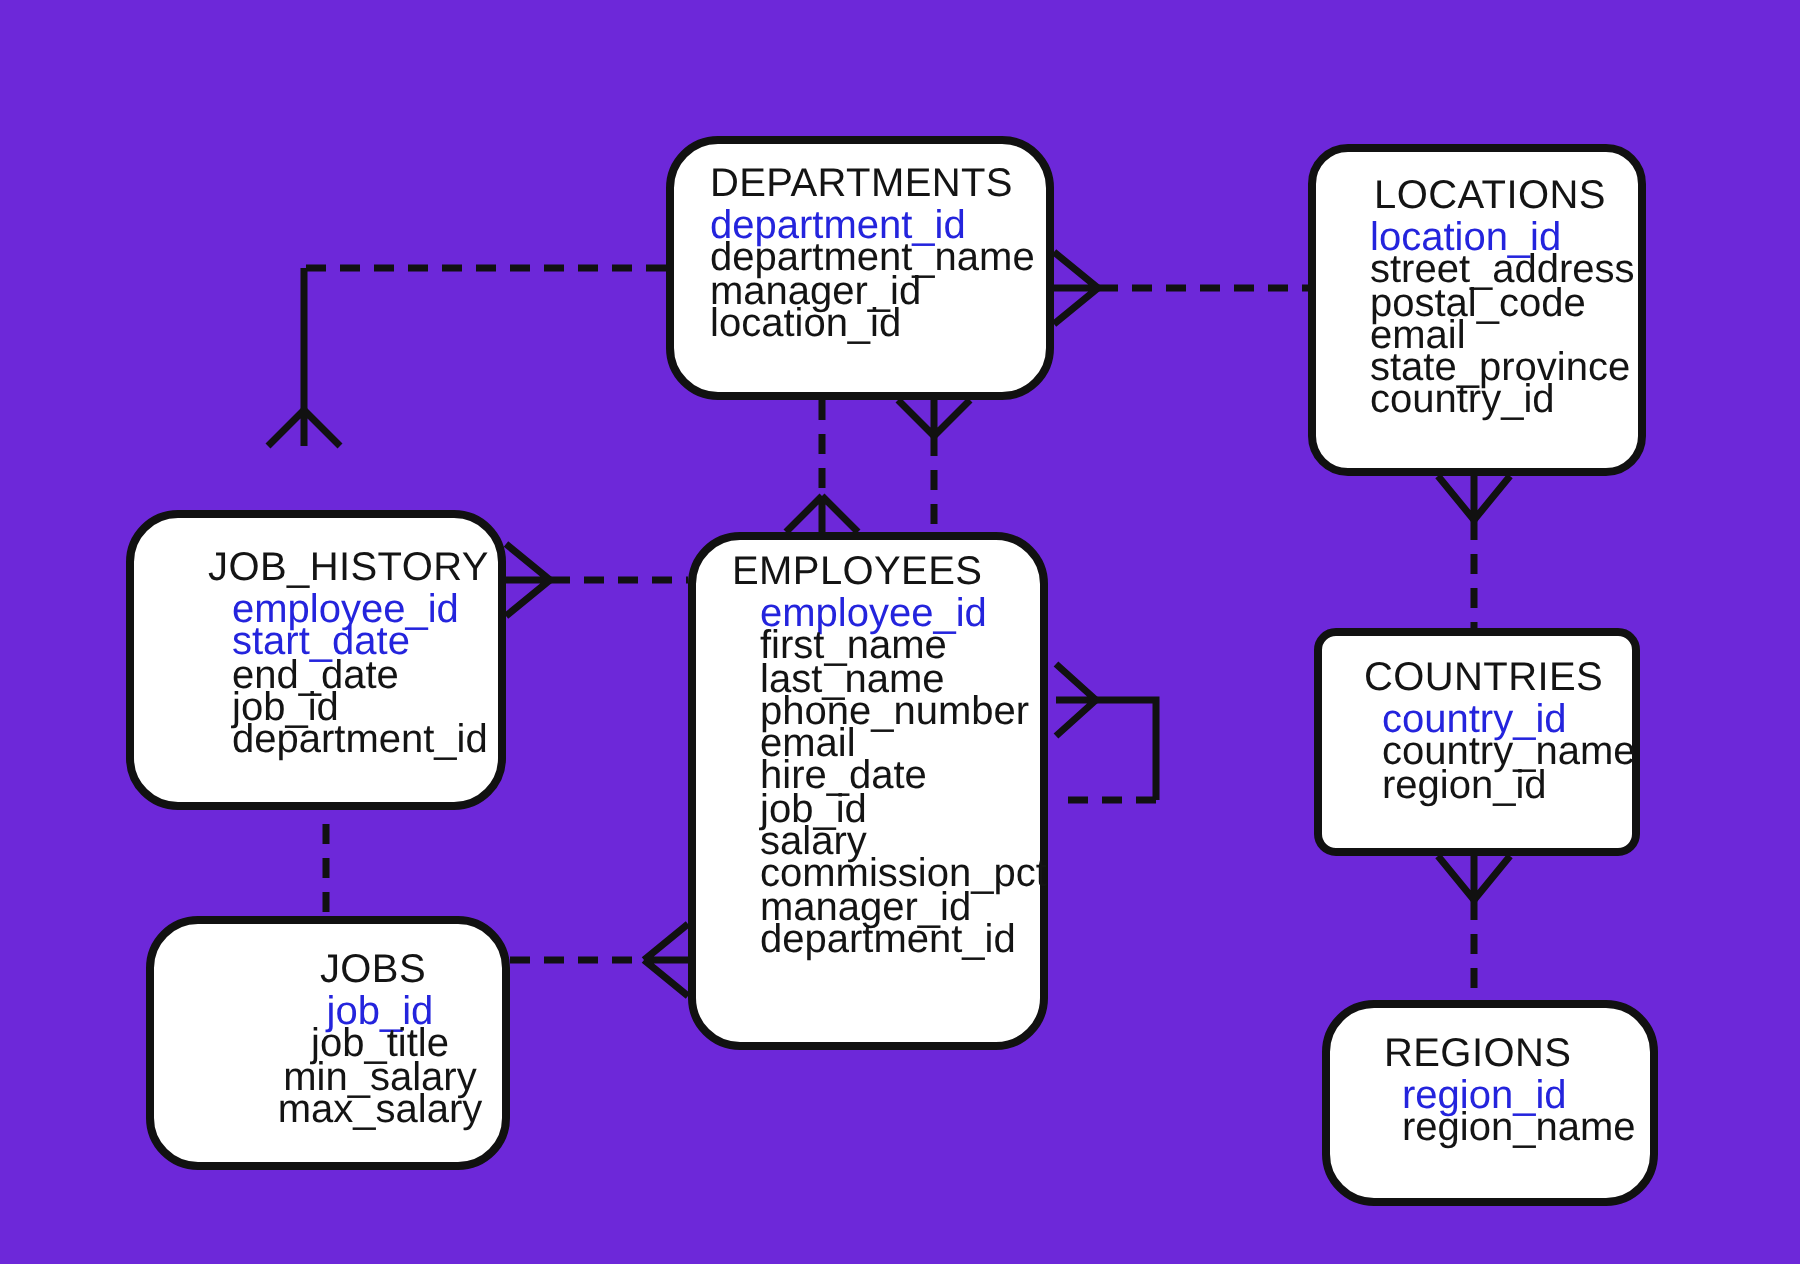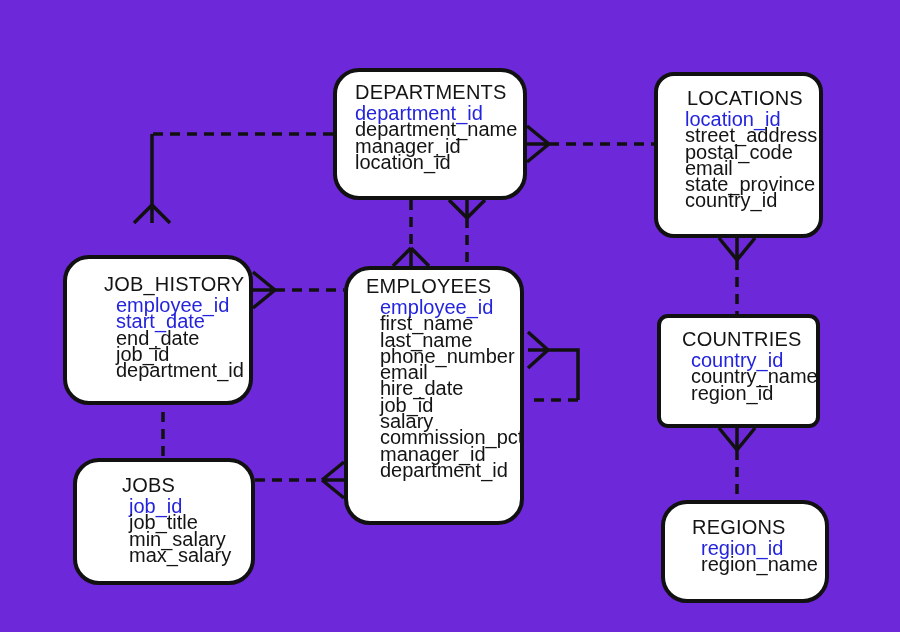--- a/index.html
+++ b/index.html
@@ -140,21 +140,21 @@
 
   <div class="entity" style="left:657px;top:314px;width:163px;height:114px;padding:10px 0 0 21px;border-radius:11px;">
     <div class="etitle">COUNTRIES</div>
     <ul class="fields" style="padding-left:9px;">
         <li class="field pk">country_id</li>
         <li class="field">country_name</li>
         <li class="field">region_id</li>
       </ul>
   </div>
 
-  <div class="entity" style="left:73px;top:458px;width:182px;height:127px;padding:12px 0 0 45px;">
+  <div class="entity" style="left:73px;top:458px;width:182px;height:127px;padding:12px 0 0 45px;text-align:center;">
     <div class="etitle">JOBS</div>
     <ul class="fields" style="padding-left:7px;">
         <li class="field pk">job_id</li>
         <li class="field">job_title</li>
         <li class="field">min_salary</li>
         <li class="field">max_salary</li>
       </ul>
   </div>
 
   <div class="entity" style="left:661px;top:500px;width:168px;height:103px;padding:12px 0 0 27px;">

